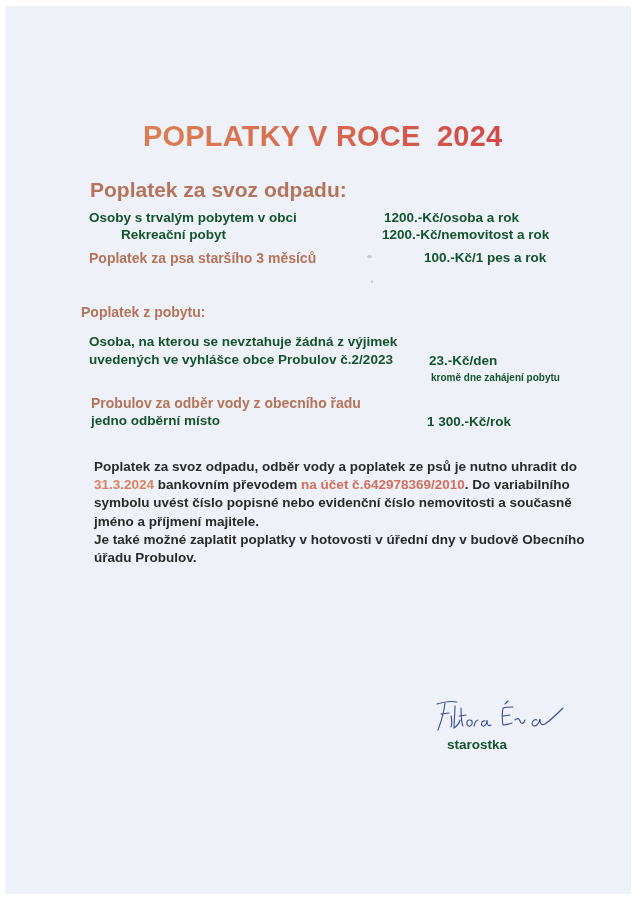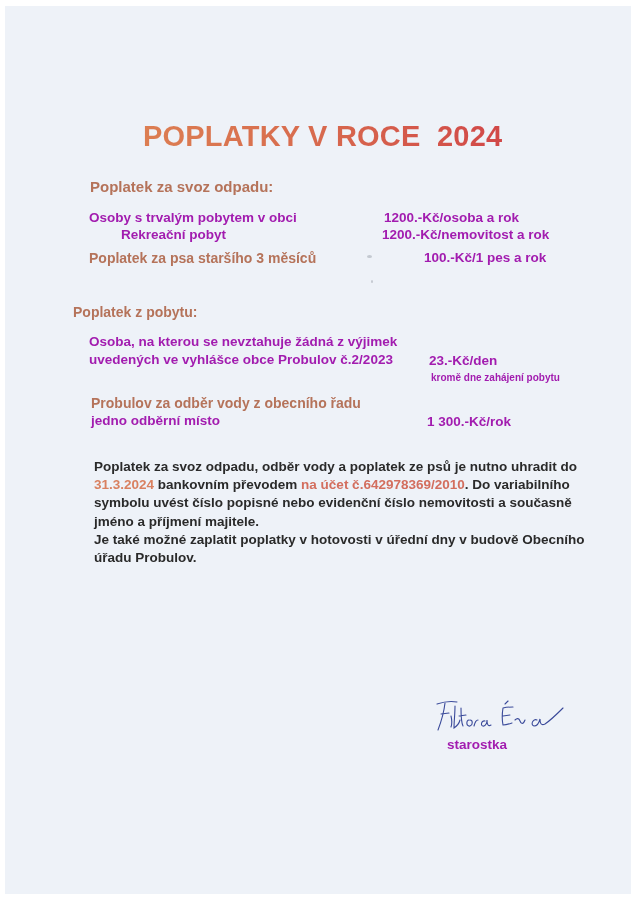--- a/index.html
+++ b/index.html
@@ -10,23 +10,23 @@
   .paper {
     position: absolute; left: 5px; top: 6px; width: 626px; height: 888px;
     background: #eef2f8;
   }
   .title {
     position: absolute; left: 138px; top: 94px; font-size: 29px; font-weight: bold;
     letter-spacing: 0.2px; white-space: pre;
     background: linear-gradient(90deg, #dc7e52 0%, #d86c4e 45%, #d14848 100%);
     -webkit-background-clip: text; background-clip: text; color: transparent; margin-top: 20px;
   }
-  .t { position: absolute; font-size: 13.5px; font-weight: bold; color: #a21caf; white-space: nowrap; }
+  .t { position: absolute; font-size: 13.5px; font-weight: bold; color: #14532d; white-space: nowrap; }
   .h { position: absolute; font-size: 14px; font-weight: bold; color: #b5735a; white-space: nowrap; }
-  .h.big { font-size: 15px; }
+  .h.big { font-size: 21px; }
   .small { font-size: 10px; }
   .para { position: absolute; left: 89px; top: 452px; width: 500px; font-size: 13.5px; font-weight: bold; color: #2a2a2a; line-height: 18.2px; }
   .para p { margin: 0; }
   .hl { color: #d98060; }
   .hl2 { color: #d36e5e; }
   .sig { position: absolute; left: 428px; top: 688px; }
   .dust { position: absolute; background: #9aa0aa; border-radius: 50%; opacity: 0.5; }
 </style>
 </head>
 <body>
@@ -38,21 +38,21 @@
   <div class="t" style="left:84px; top:204px;">Osoby s trvalým pobytem v obci</div>
   <div class="t" style="left:379px; top:204px;">1200.-Kč/osoba a rok</div>
   <div class="t" style="left:84px; top:221px;padding-left:32px;">Rekreační pobyt</div>
   <div class="t" style="left:377px; top:221px;">1200.-Kč/nemovitost a rok</div>
 
   <div class="h" style="left:84px; top:244px;">Poplatek za psa staršího 3 měsíců</div>
   <div class="t" style="left:419px; top:244px;">100.-Kč/1 pes a rok</div>
   <div class="dust" style="left:362px; top:249px; width:5px; height:3px;"></div>
   <div class="dust" style="left:366px; top:274px; width:2px; height:3px;"></div>
 
-  <div class="h" style="left:68px; top:298px;text-align:right;">Poplatek z pobytu:</div>
+  <div class="h" style="left:76px; top:298px;text-align:right;">Poplatek z pobytu:</div>
   <div class="t" style="left:84px; top:328px;">Osoba, na kterou se nevztahuje žádná z výjimek</div>
   <div class="t" style="left:84px; top:346px;">uvedených ve vyhlášce obce Probulov č.2/2023</div>
   <div class="t" style="left:424px; top:347px;">23.-Kč/den</div>
   <div class="t small" style="left:426px; top:366px;">kromě dne zahájení pobytu</div>
 
   <div class="h" style="left:86px; top:389px;">Probulov za odběr vody z obecního řadu</div>
   <div class="t" style="left:86px; top:407px;">jedno odběrní místo</div>
   <div class="t" style="left:422px; top:408px;">1 300.-Kč/rok</div>
 
   <div class="para">

